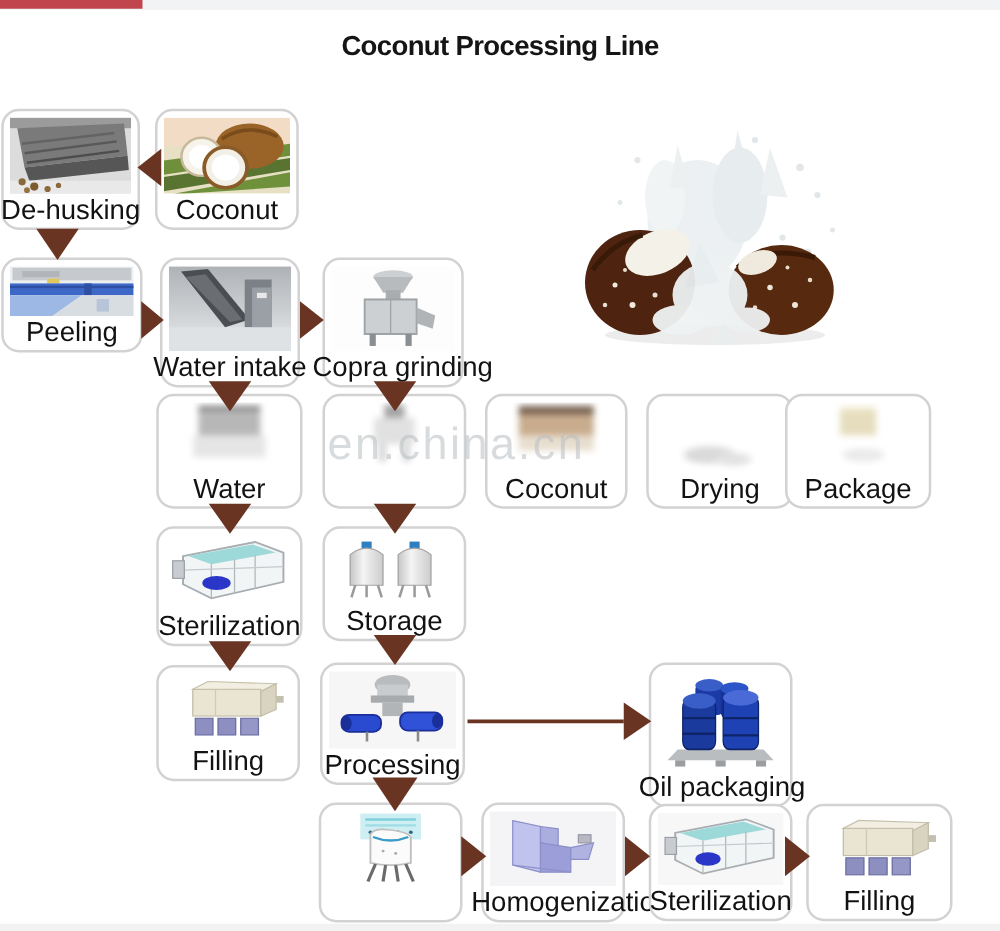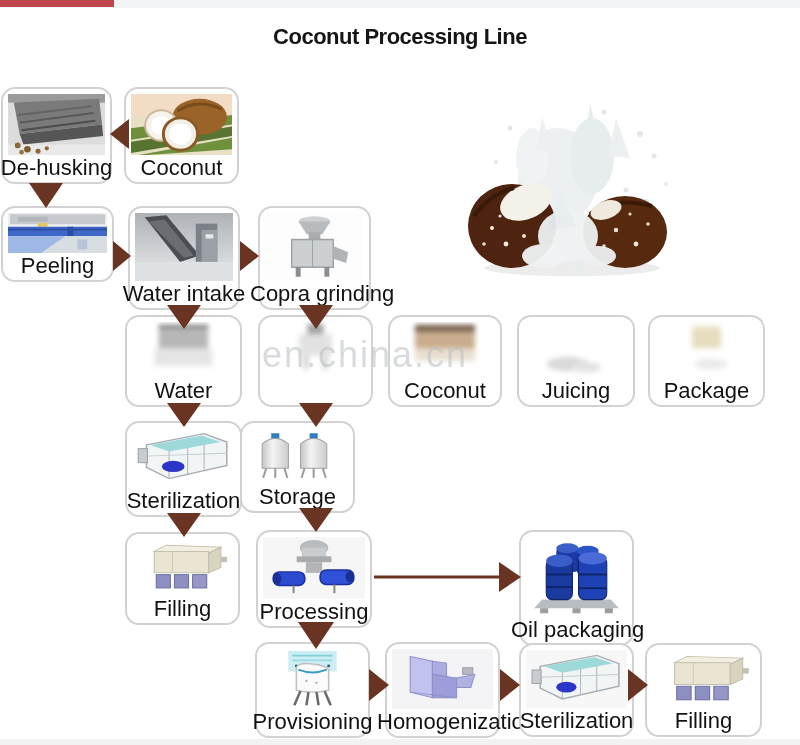--- a/index.html
+++ b/index.html
@@ -239,24 +239,24 @@
   </div>
 
   <div class="node" style="left:517px;top:315px;width:118px;height:92px">
     <div class="img">
       <svg viewBox="0 0 100 64" preserveAspectRatio="none" class="blurred">
         <rect width="100" height="64" fill="#ffffff"></rect>
         <ellipse cx="42" cy="48" rx="20" ry="8" fill="#d6d6d6"></ellipse>
         <ellipse cx="60" cy="52" rx="14" ry="6" fill="#e0e0e0"></ellipse>
       </svg>
     </div>
-    <div class="label">Juicing</div>
-  </div>
-
-  <div class="node" style="left:648px;top:315px;width:117px;height:92px">
+    <div class="label">Drying</div>
+  </div>
+
+  <div class="node" style="left:628px;top:315px;width:117px;height:92px">
     <div class="img">
       <svg viewBox="0 0 100 64" preserveAspectRatio="none" class="blurred">
         <rect width="100" height="64" fill="#ffffff"></rect>
         <rect x="36" y="4" width="28" height="6" fill="#efe7ca"></rect>
         <rect x="36" y="8" width="28" height="22" fill="#e4dab8"></rect>
         <ellipse cx="54" cy="48" rx="16" ry="6" fill="#e8e8e8"></ellipse>
       </svg>
     </div>
     <div class="label">Package</div>
   </div>
@@ -273,21 +273,21 @@
         <line x1="54" y1="21" x2="54" y2="49" stroke="#b2b7bc" stroke-width="1"></line>
         <line x1="70" y1="17" x2="70" y2="45" stroke="#b2b7bc" stroke-width="1"></line>
         <line x1="14" y1="30" x2="92" y2="27" stroke="#c4c9ce" stroke-width="1"></line>
         <ellipse cx="40" cy="41" rx="11" ry="6" fill="#2a36c8"></ellipse>
         <rect x="6" y="22" width="9" height="15" fill="#c8ccd0" stroke="#9aa0a6" stroke-width="1"></rect>
       </svg>
     </div>
     <div class="label lbl-md">Sterilization</div>
   </div>
 
-  <div class="node" style="left:240px;top:421px;width:115px;height:92px">
+  <div class="node" style="left:258px;top:421px;width:115px;height:92px">
     <div class="img">
       <svg viewBox="0 0 100 64" preserveAspectRatio="none">
         <defs>
             <linearGradient id="tg" x1="0" y1="0" x2="1" y2="0">
           <stop offset="0" stop-color="#c6c6c6"></stop>
               <stop offset="0.4" stop-color="#f4f4f4"></stop>
               <stop offset="1" stop-color="#cccccc"></stop>
         </linearGradient>
           </defs>
         <rect width="100" height="64" fill="#ffffff"></rect>
@@ -389,21 +389,20 @@
         <path d="M34,20 Q36,14 50,16 Q64,18 66,22 L66,44 Q50,48 34,44 Z" fill="#fbfbfb" stroke="#c0c0c0" stroke-width="1.5"></path>
         <path d="M36,22 Q50,28 64,22" stroke="#3a9ac8" stroke-width="2" fill="none"></path>
         <circle cx="44" cy="34" r="1.2" fill="#aaaaaa"></circle>
           <circle cx="54" cy="36" r="1.2" fill="#aaaaaa"></circle>
         <line x1="38" y1="45" x2="32" y2="60" stroke="#6a6a6a" stroke-width="2.5"></line>
         <line x1="46" y1="46" x2="44" y2="60" stroke="#6a6a6a" stroke-width="2.5"></line>
         <line x1="54" y1="46" x2="56" y2="60" stroke="#6a6a6a" stroke-width="2.5"></line>
         <line x1="62" y1="45" x2="68" y2="60" stroke="#6a6a6a" stroke-width="2.5"></line>
       </svg>
     </div>
-    <div class="label lbl-md">Provisioning</div>
   </div>
 
   <div class="node" style="left:385px;top:642px;width:115px;height:96px">
     <div class="img">
       <svg viewBox="0 0 100 64" preserveAspectRatio="none">
         <rect width="100" height="64" fill="#f4f4f6"></rect>
         <polygon points="18,8 40,13 40,52 18,46" fill="#c0c3ee" stroke="#8d90c8" stroke-width="1"></polygon>
         <polygon points="40,13 54,15 54,30 40,27" fill="#aaade0" stroke="#8d90c8" stroke-width="1"></polygon>
         <polygon points="40,27 64,31 64,52 40,52" fill="#9b9ed8" stroke="#8d90c8" stroke-width="1"></polygon>
         <polygon points="64,31 82,27 78,41 64,41" fill="#b0b3e2" stroke="#8d90c8" stroke-width="1"></polygon>

